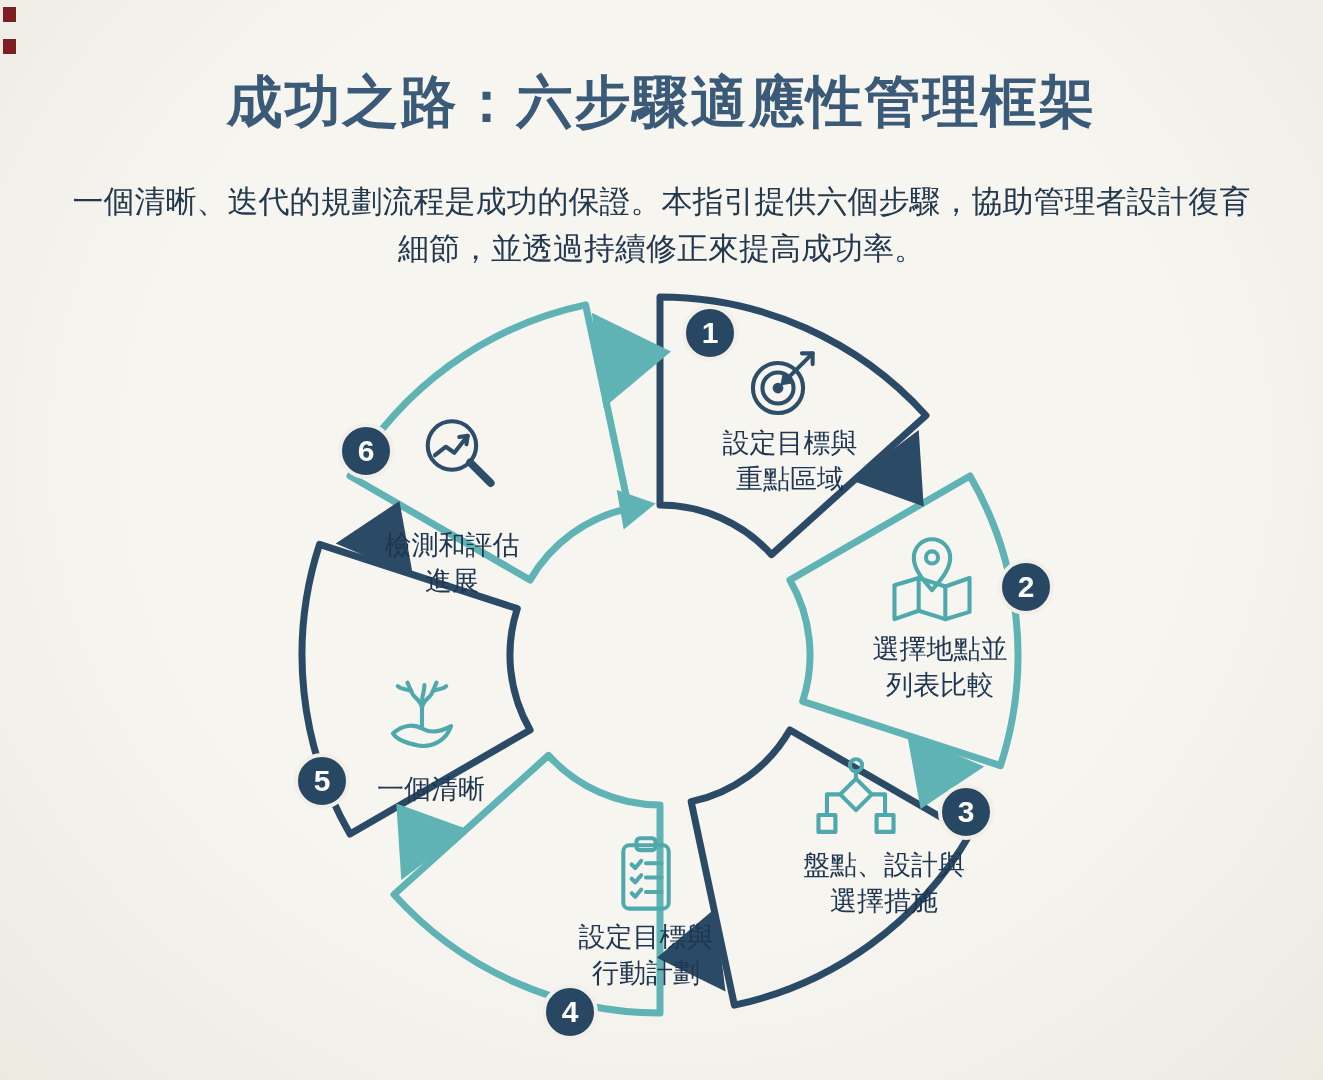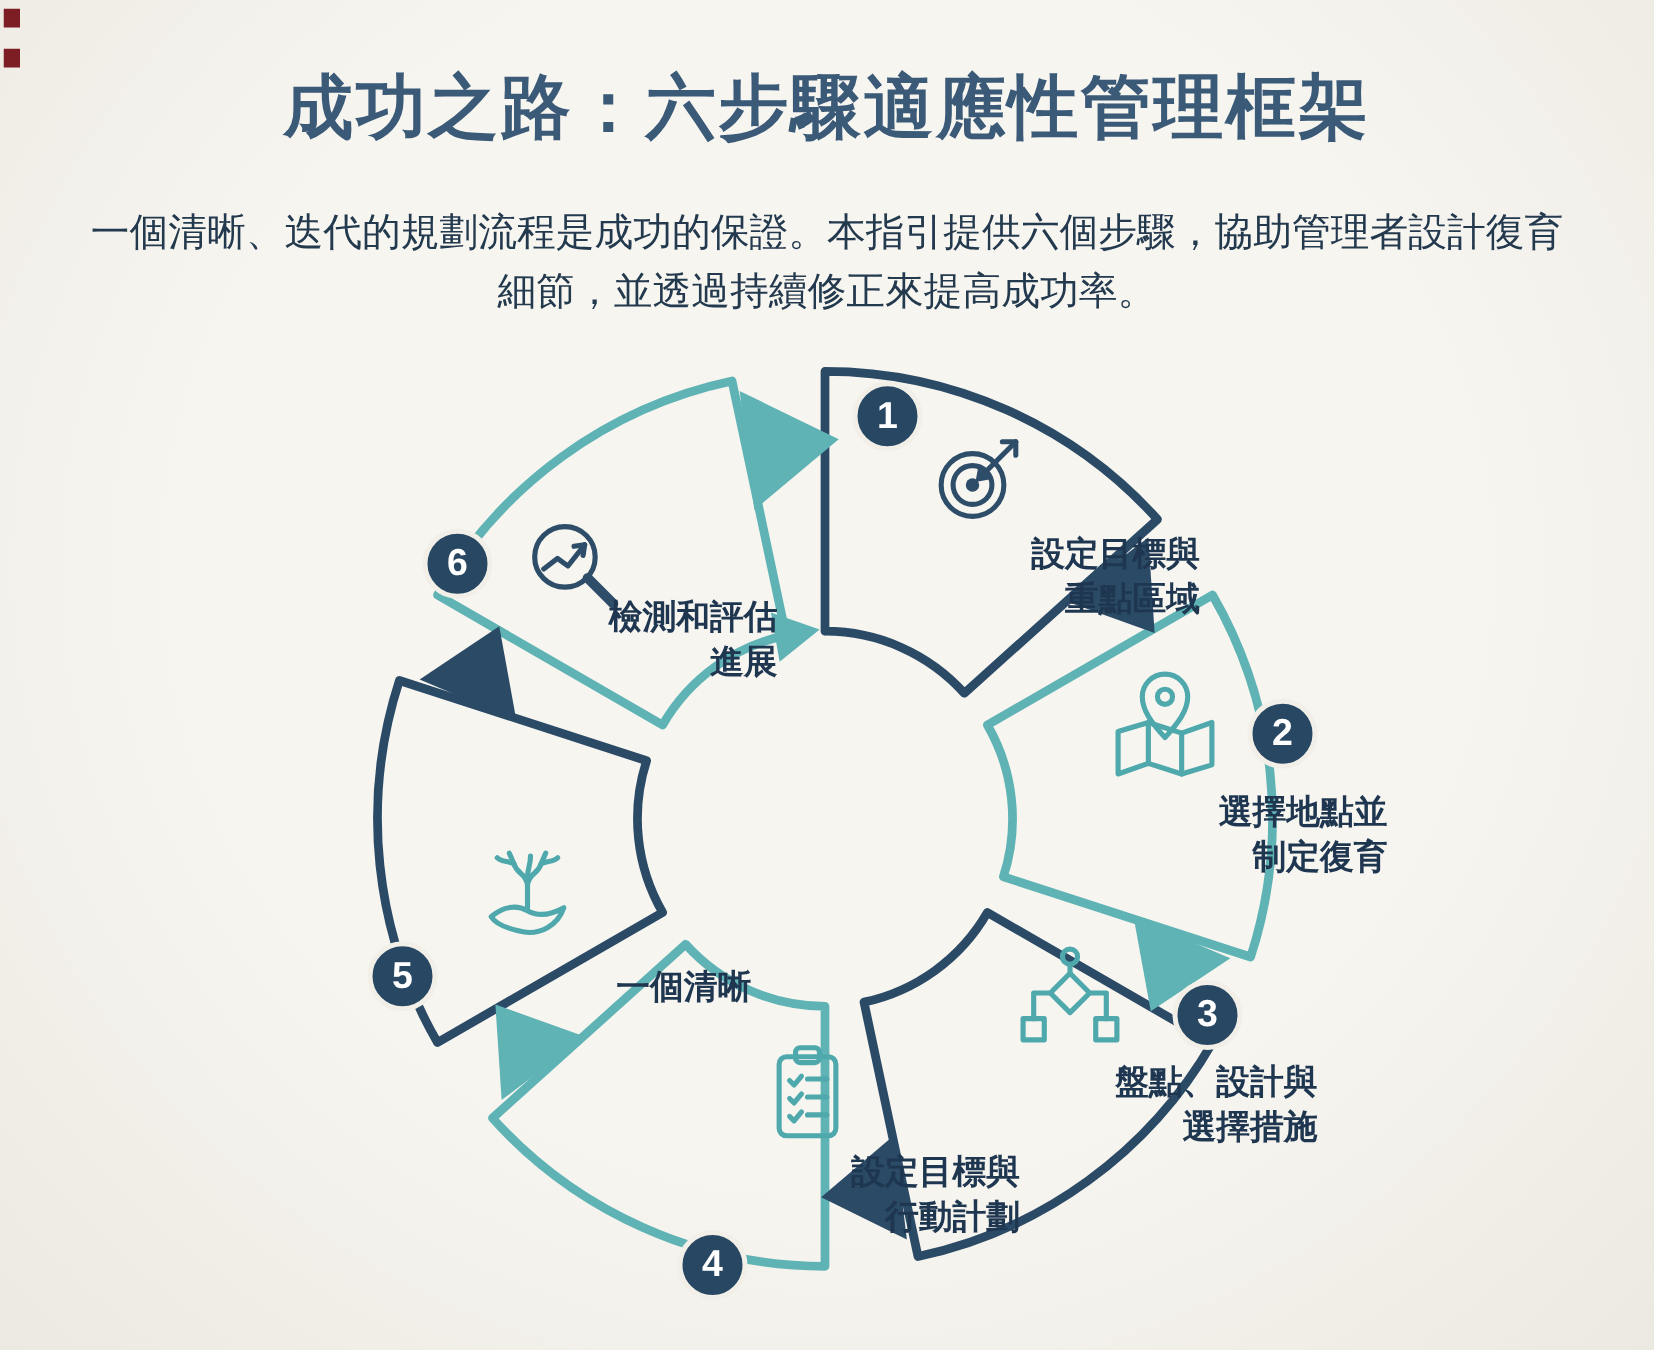--- a/index.html
+++ b/index.html
@@ -2,21 +2,21 @@
 <html><head>
 <meta charset="utf-8">
 <style>
   html,body{margin:0;padding:0;background:#e8e5dd;}
   .stage{
     position:relative;width:1323px;height:1080px;overflow:hidden;
     background:radial-gradient(ellipse at 50% 42%, #f7f5f0 55%, #ece9e1 100%);
     font-family:"Liberation Sans", sans-serif;
   }
   .title{
-    margin:0;padding-top:49px;text-align:center;
+    margin:0;padding-top:65px;text-align:center;
     font-size:56px;font-weight:bold;color:#3a5a78;letter-spacing:2px;
   }
   .subtitle{
     margin:38px auto 0;width:1205px;text-align:center;
     font-size:31px;line-height:1.5;color:#23394e;font-weight:500;
   }
   .diagram{position:absolute;left:0;top:0;width:1323px;height:1080px;}
   .ring{position:absolute;left:0;top:0;}
   .seg{fill:none;stroke-width:7;stroke-linejoin:round;}
   .seg.navy{stroke:#2b4a66;}
@@ -25,21 +25,21 @@
   .arrow.teal{fill:#5fb3b5;}
   .badge{
     position:absolute;width:56px;height:56px;box-sizing:border-box;
     border-radius:50%;background:#274763;border:4px solid #f2efe8;
     display:flex;align-items:center;justify-content:center;
     color:#ffffff;font-size:30px;font-weight:bold;
     transform:translate(-50%,-50%);
   }
   .step-label{
     position:absolute;transform:translate(-50%,-50%);
-    text-align:right;font-size:27px;font-weight:bold;color:#1e3650;
+    text-align:center;font-size:27px;font-weight:normal;color:#1e3650;
     white-space:pre-line;line-height:1.32;width:340px;
   }
   .icon{position:absolute;transform:translate(-50%,-50%);}
   .icon svg{display:block;}
   .ic{fill:none;stroke-width:3.4;stroke-linecap:round;stroke-linejoin:round;}
   .ic.navy{stroke:#2e4d68;}
   .ic.teal{stroke:#4fa9ac;}
   .icfill.navy{fill:#2e4d68;stroke:none;}
   .edge-mark{position:absolute;background:#7d1d24;}
 </style>
@@ -147,23 +147,23 @@
         <circle class="ic navy" cx="-5" cy="-7" r="20"></circle>
         <path class="ic navy" d="M10 7 L27 24" style="stroke-width:6.5;"></path>
         <path class="ic navy" d="M-19 1 L-10 -6 L-3 -1 L8 -15"></path>
         <path class="ic navy" d="M8 -15 l-7 1 M8 -15 l-1 7"></path>
       </svg>
     </div>
 
     <div class="step-label" style="left:790px;top:462px;">設定目標與
 重點區域</div>
     <div class="step-label" style="left:940px;top:668px;">選擇地點並
-制定復育</div>
+列表比較</div>
     <div class="step-label" style="left:884px;top:884px;">盤點、設計與
 選擇措施</div>
     <div class="step-label" style="left:646px;top:956px;">設定目標與
 行動計劃</div>
     <div class="step-label" style="left:431px;top:790px;">一個清晰</div>
-    <div class="step-label" style="left:452px;top:512px;">檢測和評估
+    <div class="step-label" style="left:452px;top:564px;">檢測和評估
 進展</div>
 
   </div>
 </div>
 
 </body></html>

